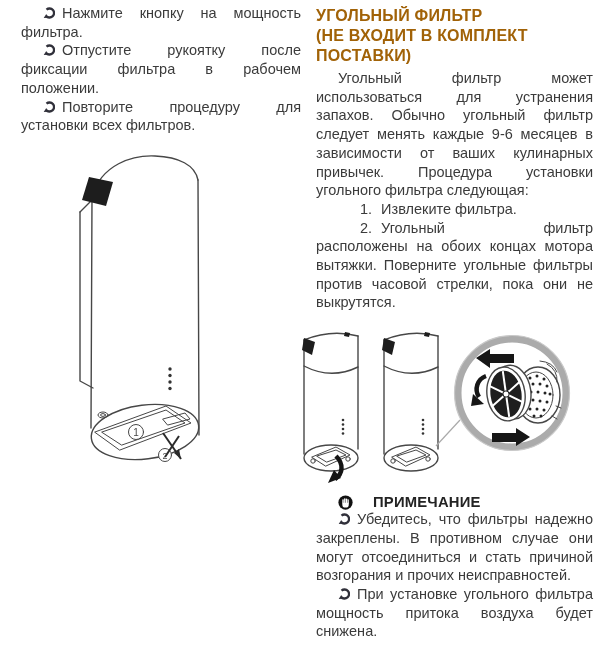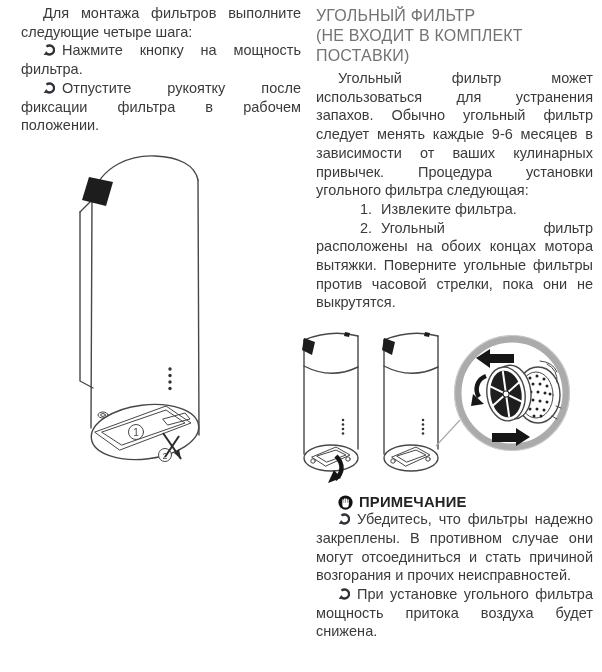--- a/index.html
+++ b/index.html
@@ -12,65 +12,70 @@
   .col{position:absolute;top:4px;}
   .col-left{left:21px;width:280px;}
   .col-right{left:316px;width:277px;}
 
   p.body{
     margin:0;font-size:14.5px;line-height:18.7px;
     text-align:justify;text-indent:22px;color:#3b3b3b;
   }
   h2.section-title{
     margin:2px 0 3px 0;font-size:16px;line-height:20px;
-    font-weight:normal;color:#737373;letter-spacing:.2px;
+    font-weight:bold;color:#a16207;letter-spacing:.2px;
   }
   h2.section-title span{display:block;}
 
   .bullet{
     display:inline-block;width:12px;height:12px;margin-right:7px;
     vertical-align:-1px;color:#30303a;
   }
   .num{display:inline-block;margin-right:9px;}
 
   figure{margin:0;padding:0;}
   .fig-left{margin:16px 0 0 46px;width:206px;height:340px;}
   .fig-right{margin:12px 0 0 -16px;width:292px;height:160px;}
 
   .note-head{
-    margin-top:10px;display:flex;align-items:center;gap:6px;
+    margin-top:10px;display:flex;align-items:center;gap:20px;
     margin-left:22px;
   }
   .note-icon{width:15px;height:15px;display:inline-block;}
   .note-title{font-weight:bold;font-size:14.8px;color:#232323;letter-spacing:.2px;}
 
   svg{display:block;}
   .lineart{stroke:#474747;fill:none;stroke-width:1.4;stroke-linecap:round;stroke-linejoin:round;}
   .thin{stroke:#474747;fill:none;stroke-width:1;stroke-linecap:round;}
   .fillwhite{fill:#ffffff;}
 </style>
 </head>
 <body>
 
 <div class="page">
 
   <div class="col col-left">
-    <p class="body"><span>Для монтажа фильтров выполните следующие четыре шага:</span></p>
 
     <p class="body">
       <span class="bullet"><svg viewBox="0 0 12 12" width="12" height="12">
             <path d="M3.5,2.7 A4.5,4.5 0 1 1 3.1,8.9" fill="none" stroke="currentColor" stroke-width="2.3"></path>
             <polygon points="5.2,10.8 0.7,11 3.3,6.9" fill="currentColor"></polygon>
           </svg></span><span>Нажмите кнопку на мощность фильтра.</span>
     </p>
     <p class="body">
       <span class="bullet"><svg viewBox="0 0 12 12" width="12" height="12">
             <path d="M3.5,2.7 A4.5,4.5 0 1 1 3.1,8.9" fill="none" stroke="currentColor" stroke-width="2.3"></path>
             <polygon points="5.2,10.8 0.7,11 3.3,6.9" fill="currentColor"></polygon>
           </svg></span><span>Отпустите рукоятку после фиксации фильтра в рабочем положении.</span>
+    </p>
+    <p class="body">
+      <span class="bullet"><svg viewBox="0 0 12 12" width="12" height="12">
+            <path d="M3.5,2.7 A4.5,4.5 0 1 1 3.1,8.9" fill="none" stroke="currentColor" stroke-width="2.3"></path>
+            <polygon points="5.2,10.8 0.7,11 3.3,6.9" fill="currentColor"></polygon>
+          </svg></span><span>Повторите процедуру для установки всех фильтров.</span>
     </p>
 
     <figure class="fig-left">
       <svg viewBox="0 0 206 340" width="206" height="340">
 
         <g>
           <path class="lineart" d="M13,61 L24,50"></path>
           <path class="lineart" d="M13,61 L13,230 L26,237"></path>
         </g>
 

